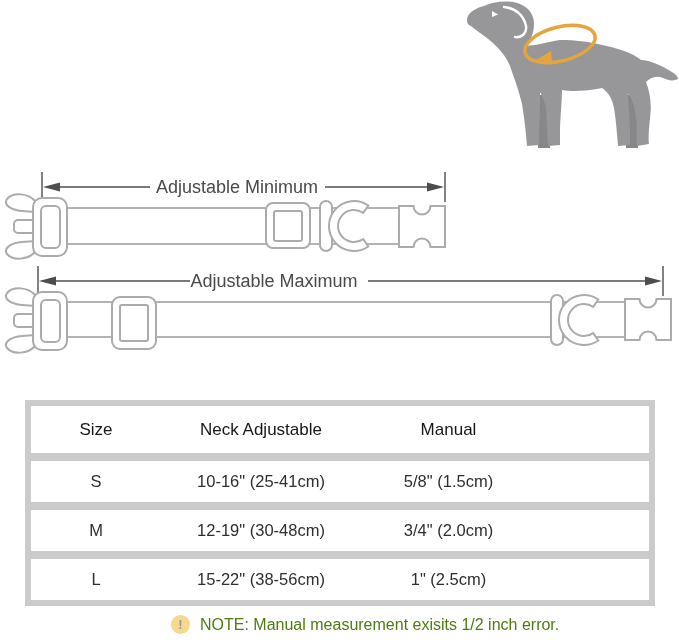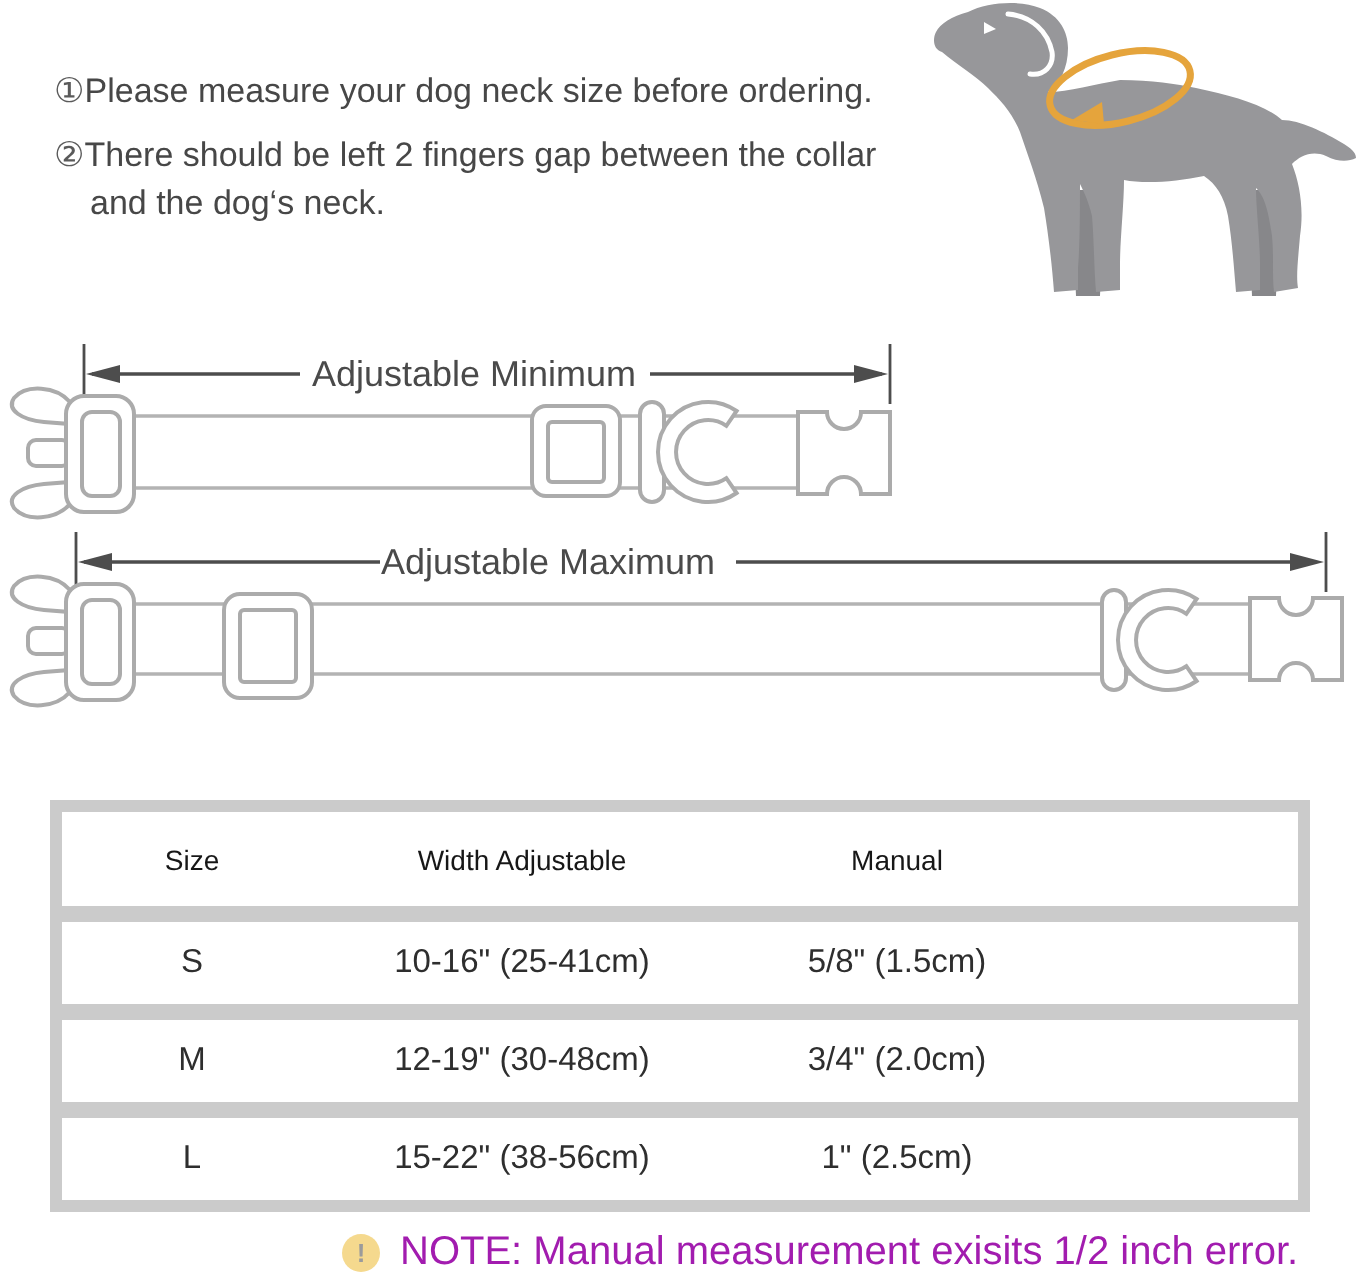--- a/index.html
+++ b/index.html
@@ -20,42 +20,38 @@
   .dim-head{fill:#4d4d4d;}
   .dim-label{fill:#4a4a4a;font-size:18px;font-family:"Liberation Sans",sans-serif;text-anchor:middle;}
   .hw{fill:#ffffff;stroke:#ababab;stroke-width:2;}
   .hw-thin{fill:none;stroke:#b3b3b3;stroke-width:1.8;}
   
   .size-table{position:absolute;left:25px;top:400px;width:630px;background:#cbcbcb;padding:6px;box-sizing:border-box;}
   .t-row{background:#ffffff;display:flex;align-items:center;margin-bottom:8px;height:41px;}
   .t-row.header{height:47px;}
   .t-row:last-child{margin-bottom:0;}
   .t-cell{text-align:center;font-size:16.5px;color:#2e2e2e;}
-  .t-row.header .t-cell{font-size:14px;color:#171717;}
+  .t-row.header .t-cell{font-size:17px;color:#171717;}
   .c1{width:130px;}
   .c2{width:200px;}
   .c3{width:175px;}
   .c4{flex:1;}
   
   .note{position:absolute;left:171px;top:615px;display:flex;align-items:center;}
   .note-icon{
     width:19px;height:19px;border-radius:50%;background:#F5D98E;color:#9b9b9b;
     font-size:13px;font-weight:bold;line-height:19px;text-align:center;margin-right:10px;flex:0 0 auto;
   }
-  .note-text{font-size:20px;color:#a21caf;}
+  .note-text{font-size:16px;color:#4d7c0f;}
 </style>
 </head>
 <body>
 
 <div class="page">
 
-  <div class="instructions">
-    <div class="instr-item"><span class="circled">①</span><span>Please measure your dog neck size before ordering.</span></div>
-    <div class="instr-item"><span class="circled">②</span><span>There should be left 2 fingers gap between the collar and the dog‘s neck.</span></div>
-  </div>
 
   <div class="dog-wrap">
     <svg width="219" height="162" viewBox="0 0 219 162">
 
       <path d="M76,95 L92,95 L90,148 L78,148 Z" fill="#87878A"></path>
       <path d="M164,95 L180,95 L178,148 L166,148 Z" fill="#87878A"></path>
 
       <path fill="#97979A" d="
         M11,26
         C7,25 6,20 8,16
@@ -158,21 +154,21 @@
     <rect x="551" y="30" width="12" height="50" rx="6" class="hw"></rect>
 
     <path class="hw" d="M598.3,34.5 A25,25 0 1 0 598.3,75.5 L593.2,68.1 A16,16 0 1 1 593.2,41.9 Z"></path>
 
     <path class="hw" d="M625,34 H639.5 A8.5,8.5 0 0 0 656.5,34 H671 V75 H656.5 A8.5,8.5 0 0 0 639.5,75 H625 Z"></path>
   </svg>
 
   <div class="size-table">
     <div class="t-row header">
       <div class="t-cell c1">Size</div>
-      <div class="t-cell c2">Width Adjustable</div>
+      <div class="t-cell c2">Neck Adjustable</div>
       <div class="t-cell c3">Manual</div>
       <div class="t-cell c4"></div>
     </div>
     <div class="t-row">
       <div class="t-cell c1">S</div>
       <div class="t-cell c2">10-16" (25-41cm)</div>
       <div class="t-cell c3">5/8" (1.5cm)</div>
       <div class="t-cell c4"></div>
     </div>
     <div class="t-row">

